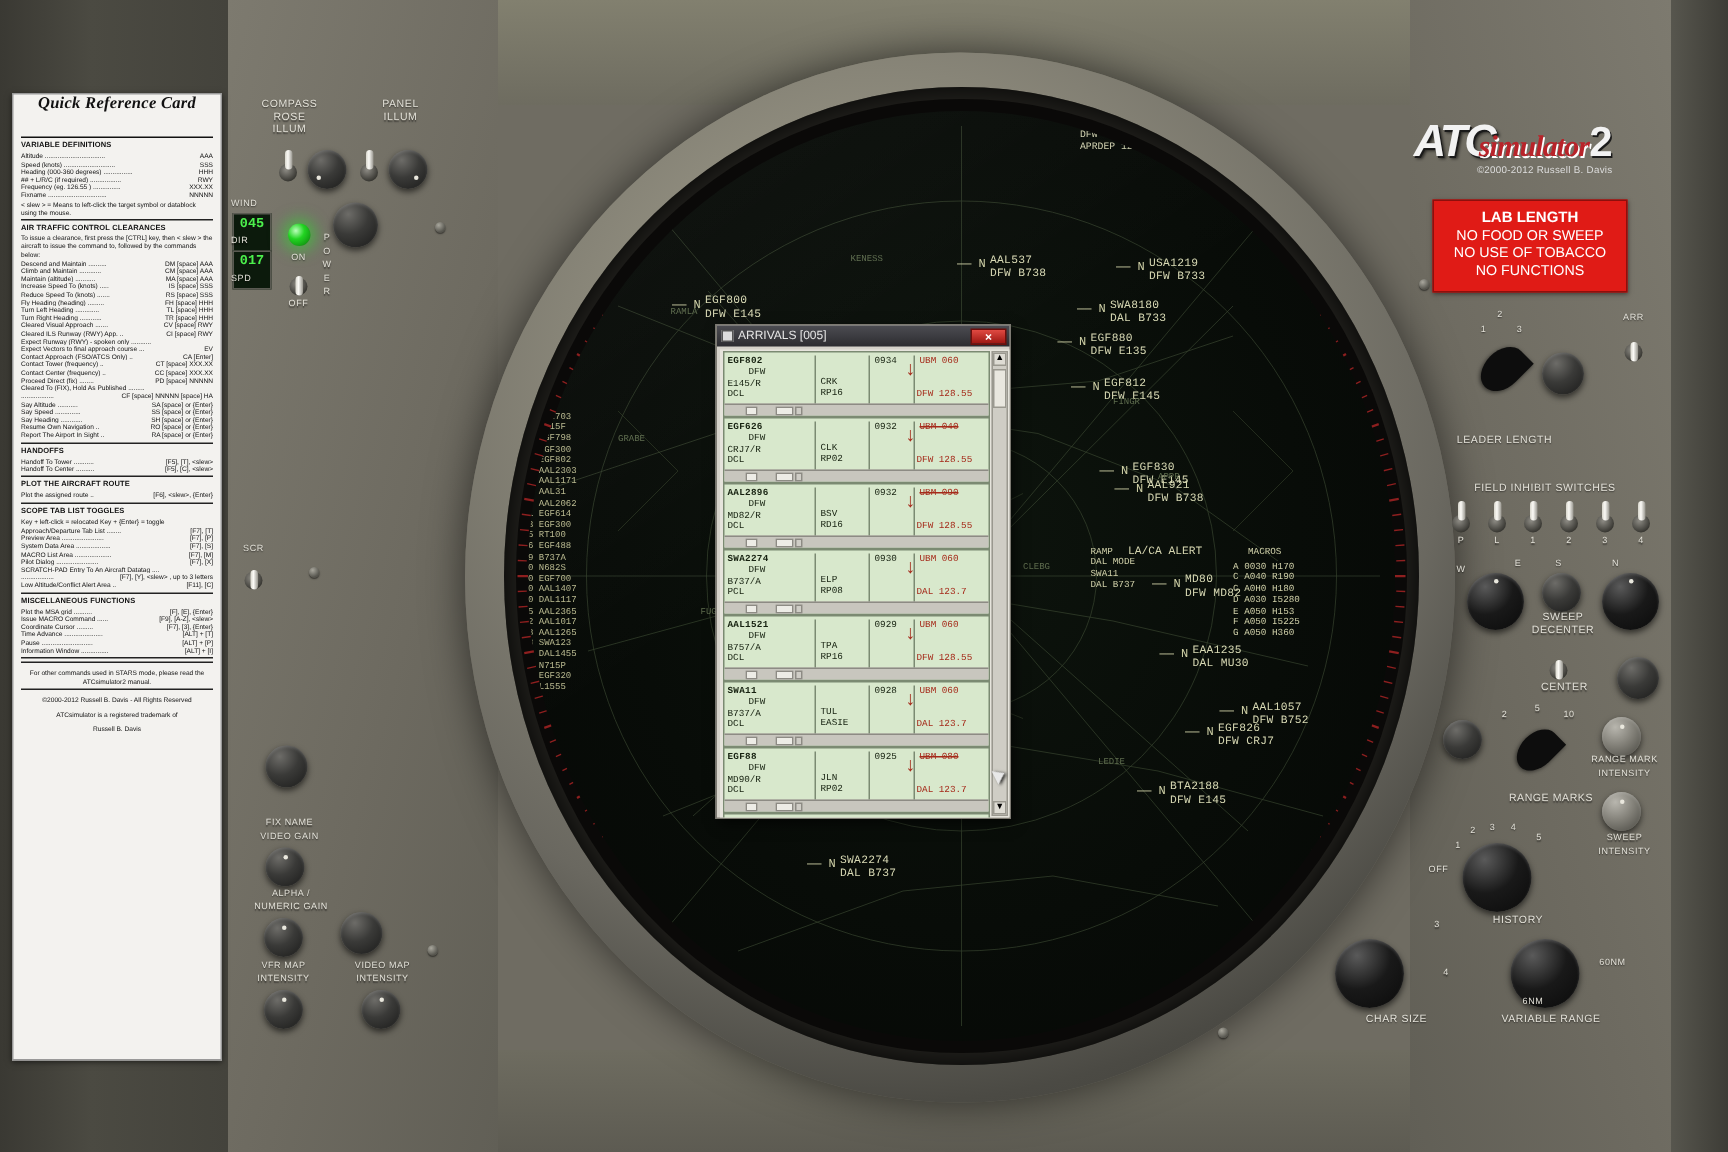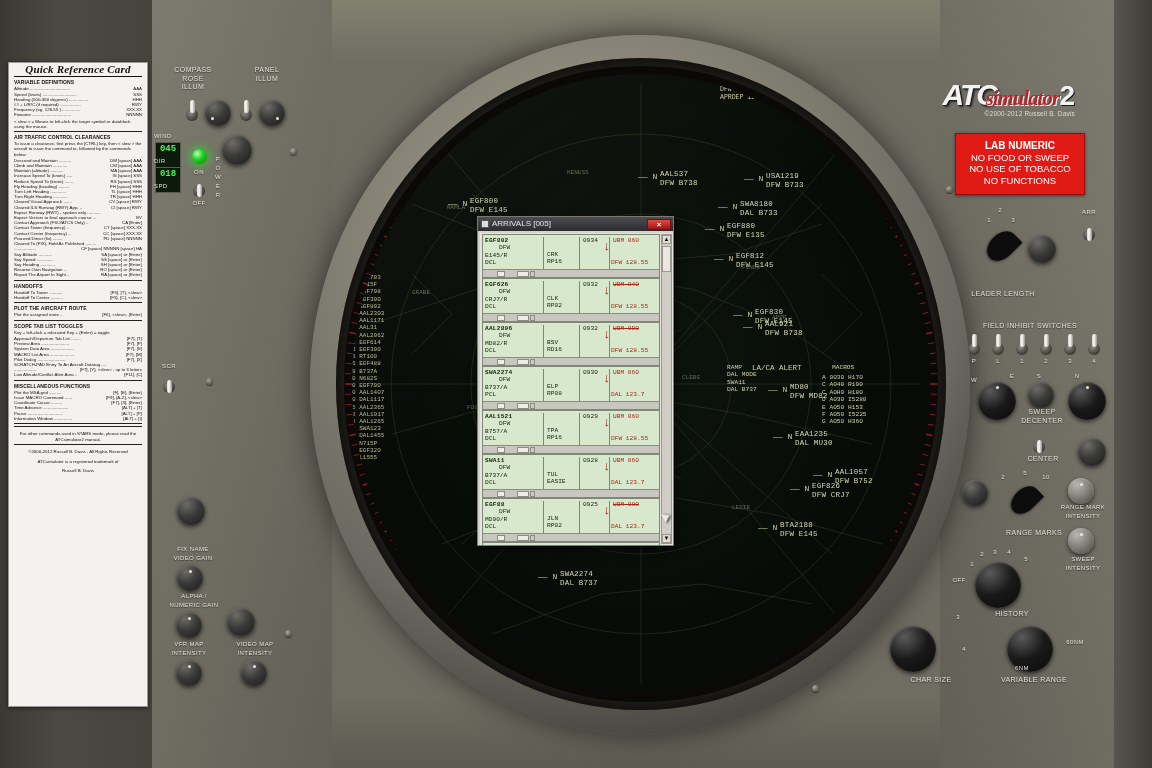--- a/index.html
+++ b/index.html
@@ -54,21 +54,21 @@
   .macro { position:absolute; color:#cfcfa8; font-size:6.2px; line-height:7.4px;
              white-space:pre; font-family:"Liberation Mono", monospace; }
 
   
   #qrc { position:absolute; left:8px; top:62px; width:140px; height:645px;
          background:#f3f2ef; border:1px solid #999;
          box-shadow:0 1px 4px rgba(0,0,0,.6); padding:4px 5px;
          color:#111; font-size:4.4px; line-height:5.2px; overflow:hidden; }
   #qrc-title { font-style:italic; font-weight:bold; font-size:11px; text-align:center;
                font-family:"Liberation Serif", serif; letter-spacing:.2px;
-               border-bottom:1.4px solid #111; padding-bottom:4px; margin-bottom:2px; }
+               border-bottom:1.4px solid #111; padding-bottom:19px; margin-bottom:2px; }
   .qrc-h { font-weight:bold; font-size:5px; margin-top:3px; margin-bottom:1px;
            letter-spacing:.1px; }
   .qrc-rule { border-top:1px solid #222; margin:2px 0; }
   .qrc-row { display:flex; justify-content:space-between; gap:2px; }
   .qrc-row .a { overflow:hidden; white-space:nowrap; flex:1 1 auto;
                 text-overflow:clip; }
   .qrc-row .b { flex:0 0 auto; white-space:nowrap; }
   .qrc-p { margin:1px 0; }
   .qrc-foot { text-align:center; margin-top:4px; line-height:5.6px; }
 
@@ -724,21 +724,21 @@
   <div class="qrc-foot">©2000-2012 Russell B. Davis - All Rights Reserved</div>
   <div class="qrc-foot">ATCsimulator is a registered trademark of</div>
   <div class="qrc-foot">Russell B. Davis</div>
 </div>
 
 <div id="logo">
   <span class="w1">ATC</span><span class="w2">simulator</span><span class="w3">2</span>
   <div class="cp">©2000-2012 Russell B. Davis</div>
 </div>
 <div id="labpolicy">
-  <div class="hd">LAB NUMERIC</div>
+  <div class="hd">LAB LENGTH</div>
   <div>NO FOOD OR SWEEP</div>
   <div>NO USE OF TOBACCO</div>
   <div>NO FUNCTIONS</div>
 </div>
 
 <div class="lbl" style="left:158px; top:66px; width:70px;">COMPASS
 ROSE
 ILLUM</div>
 <div class="toggle" style="left:186px; top:100px;">
   <div class="base"></div>
@@ -754,21 +754,21 @@
   <div class="base"></div>
     <div class="stick"></div>
   </div>
 <div class="knob" style="left:259px; top:100px; width:26px; height:26px;">
   <div class="dot" style="top:17px; left:18px;"></div>
   </div>
 
 <div class="lbl sm" style="left:154px; top:132px; width:34px; text-align:left;">WIND</div>
 <div class="wind-box" style="left:155px; top:142px;">045</div>
 <div class="lbl sm" style="left:154px; top:157px; width:30px; text-align:left;">DIR</div>
-<div class="wind-box" style="left:155px; top:167px;">018</div>
+<div class="wind-box" style="left:155px; top:167px;">017</div>
 <div class="lbl sm" style="left:154px; top:182px; width:32px; text-align:left;">SPD</div>
 
 <div class="led" style="left:192px; top:149px;"></div>
 <div class="lbl sm" style="left:186px; top:168px; width:26px;">ON</div>
 <div class="toggle" style="left:193px; top:176px;">
   <div class="base"></div>
     <div class="stick dn"></div>
   </div>
 <div class="lbl sm" style="left:186px; top:199px; width:26px;">OFF</div>
 <div class="lbl sm" style="left:212px; top:155px; width:12px; line-height:9px;">P

